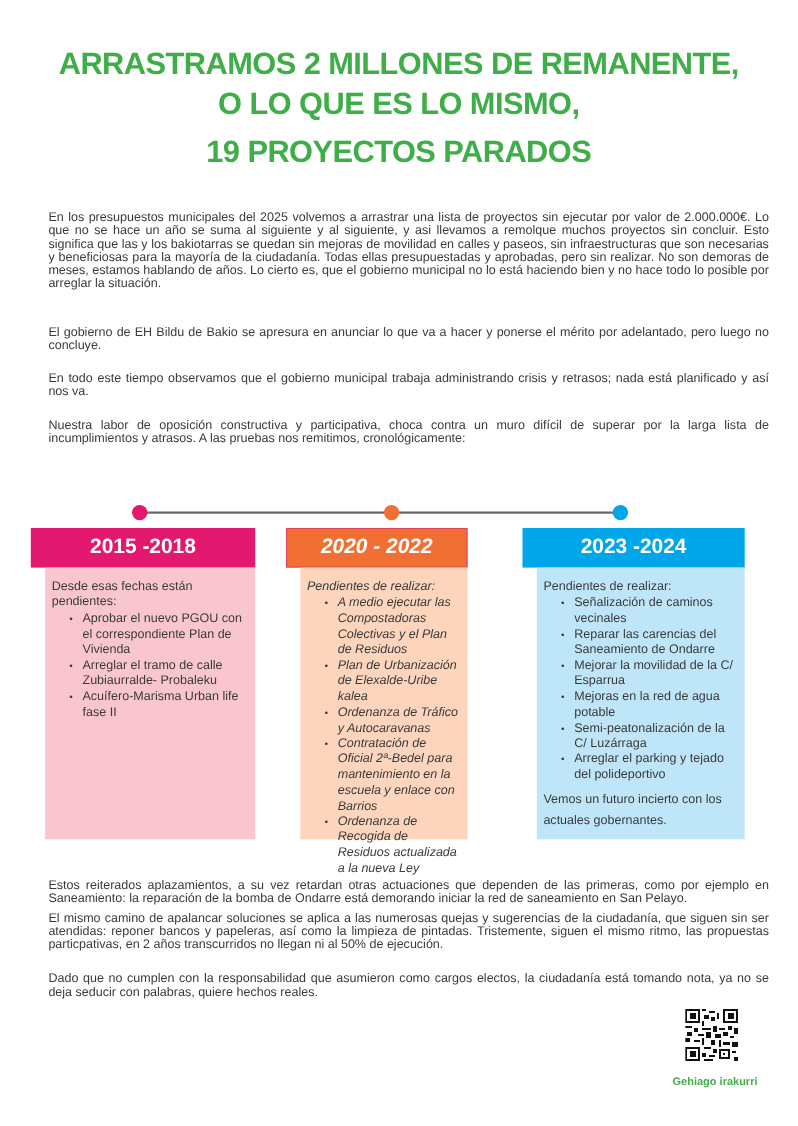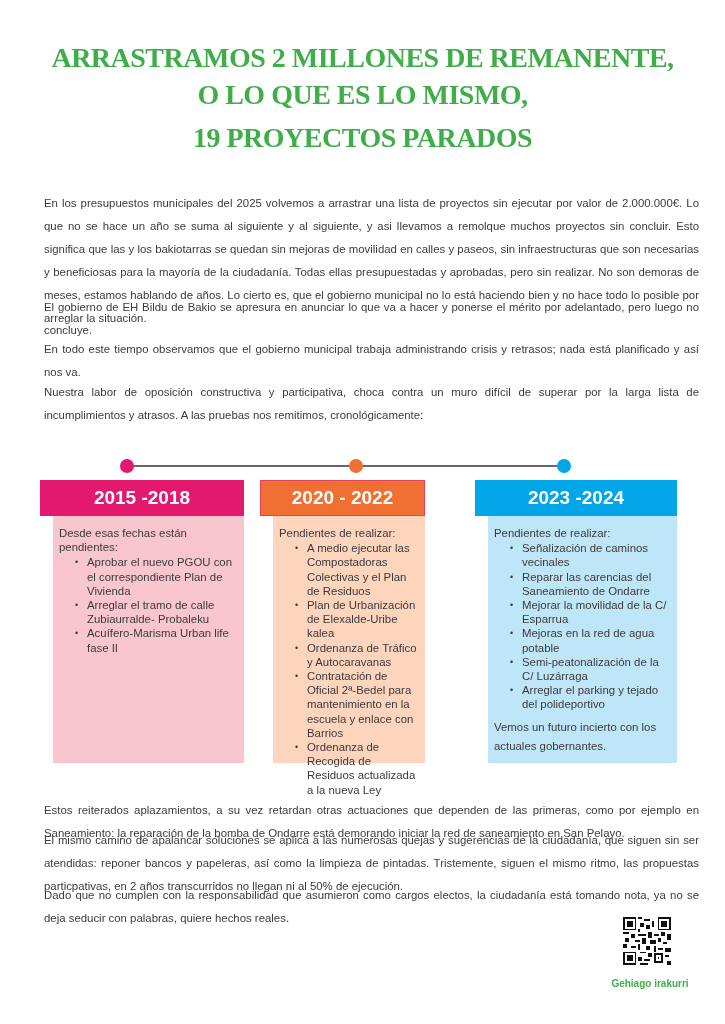--- a/index.html
+++ b/index.html
@@ -1,21 +1,21 @@
 <!DOCTYPE html>
 <html><head>
 <meta charset="utf-8">
 <style>
   html, body { margin:0; padding:0; background:#ffffff; }
   body { width:725px; height:1024px; position:relative; overflow:hidden; font-family:"Liberation Sans", sans-serif; color:#3c3c3c; }
-  .title { position:absolute; left:0; width:725px; text-align:center; color:#3fae49; font-weight:bold; font-family:Liberation Serif, serif; letter-spacing:-0.5px; }
+  .title { position:absolute; left:0; width:725px; text-align:center; color:#3fae49; font-weight:bold; font-family:Liberation Sans, sans-serif; letter-spacing:-0.5px; }
   .t1 { top:40px; font-size:28px; line-height:36px; }
   .t2 { top:77px; font-size:28px; line-height:36px; }
   .t3 { top:120px; font-size:28px; line-height:36px; }
-  .para { position:absolute; left:44px; width:655px; font-size:11.4px; line-height:23px; color:#3a3a3a; margin:0; text-align:justify; }
+  .para { position:absolute; left:44px; width:655px; font-size:11.4px; line-height:12px; color:#3a3a3a; margin:0; text-align:justify; }
   .timeline-line { position:absolute; top:465px; left:127px; width:437px; height:2px; background:#666; }
   .dot { position:absolute; top:459px; width:14px; height:14px; border-radius:50%; }
   .col { position:absolute; top:480px; height:283px; }
   .col .head { height:36px; display:flex; align-items:center; justify-content:center; color:#fff; font-weight:bold; font-size:19px; }
   .col .body { position:absolute; top:36px; left:0; right:0; bottom:0; padding:10px 6px 0 6px; font-size:11.4px; line-height:14.2px; color:#3a3a3a;margin-left:13px; }
   .col ul { margin:0; padding:0 0 0 16px; list-style:none; }
   .col li { position:relative; padding-left:12px; margin:0; }
   .col li::before { content:"•"; position:absolute; left:0; top:0; font-size:9px; }
   .col .lead { margin:0 0 1px 0; }
   .col .closing { margin-top:6px; line-height:19px; }
@@ -32,33 +32,33 @@
 <p class="para" style="top:192px;">En los presupuestos municipales del 2025 volvemos a arrastrar una lista de proyectos sin ejecutar por valor de 2.000.000€. Lo que no se hace un año se suma al siguiente y al siguiente, y asi llevamos a remolque muchos proyectos sin concluir. Esto significa que las y los bakiotarras se quedan sin mejoras de movilidad en calles y paseos, sin infraestructuras que son necesarias y beneficiosas para la mayoría de la ciudadanía. Todas ellas presupuestadas y aprobadas, pero sin realizar. No son demoras de meses, estamos hablando de años. Lo cierto es, que el gobierno municipal no lo está haciendo bien y no hace todo lo posible por arreglar la situación.</p>
 <p class="para" style="top:296px;">El gobierno de EH Bildu de Bakio se apresura en anunciar lo que va a hacer y ponerse el mérito por adelantado, pero luego no concluye.</p>
 <p class="para" style="top:338px;">En todo este tiempo observamos que el gobierno municipal trabaja administrando crisis y retrasos; nada está planificado y así nos va.</p>
 <p class="para" style="top:381px;">Nuestra labor de oposición constructiva y participativa, choca contra un muro difícil de superar por la larga lista de incumplimientos y atrasos.  A las pruebas nos remitimos, cronológicamente:</p>
 
 <div class="timeline-line"></div>
 <div class="dot" style="left:120px; background:#e2196e;"></div>
 <div class="dot" style="left:349px; background:#f26f33;"></div>
 <div class="dot" style="left:557px; background:#00a6e8;"></div>
 
-<div class="col" style="left:40px; width:204px;">
+<div class="col" style="left:28px; width:204px;">
   <div class="head" style="background:#e2196e;">2015 -2018</div>
   <div class="body" style="background:#f9c6d0;">
     <div class="lead">Desde esas fechas están pendientes:</div>
     <ul>
       <li>Aprobar el nuevo PGOU con el correspondiente Plan de Vivienda</li>
       <li>Arreglar el tramo de calle Zubiaurralde- Probaleku</li>
       <li>Acuífero-Marisma Urban life fase II</li>
     </ul>
   </div>
 </div>
 
-<div class="col" style="left:260px; width:165px;">
+<div class="col" style="left:260px; width:165px;font-style:italic;">
   <div class="head" style="background:#f26f33; box-shadow:inset 0 0 0 1px #e2435a;">2020 - 2022</div>
   <div class="body" style="background:#fdd5bd;">
     <div class="lead">Pendientes de realizar:</div>
     <ul>
       <li>A medio ejecutar las Compostadoras Colectivas y el Plan de Residuos</li>
       <li>Plan de Urbanización de Elexalde-Uribe kalea</li>
       <li>Ordenanza de Tráfico y Autocaravanas</li>
       <li>Contratación de Oficial 2ª-Bedel para mantenimiento en la escuela y enlace con Barrios</li>
       <li>Ordenanza de Recogida de Residuos actualizada a la nueva Ley</li>
     </ul>

